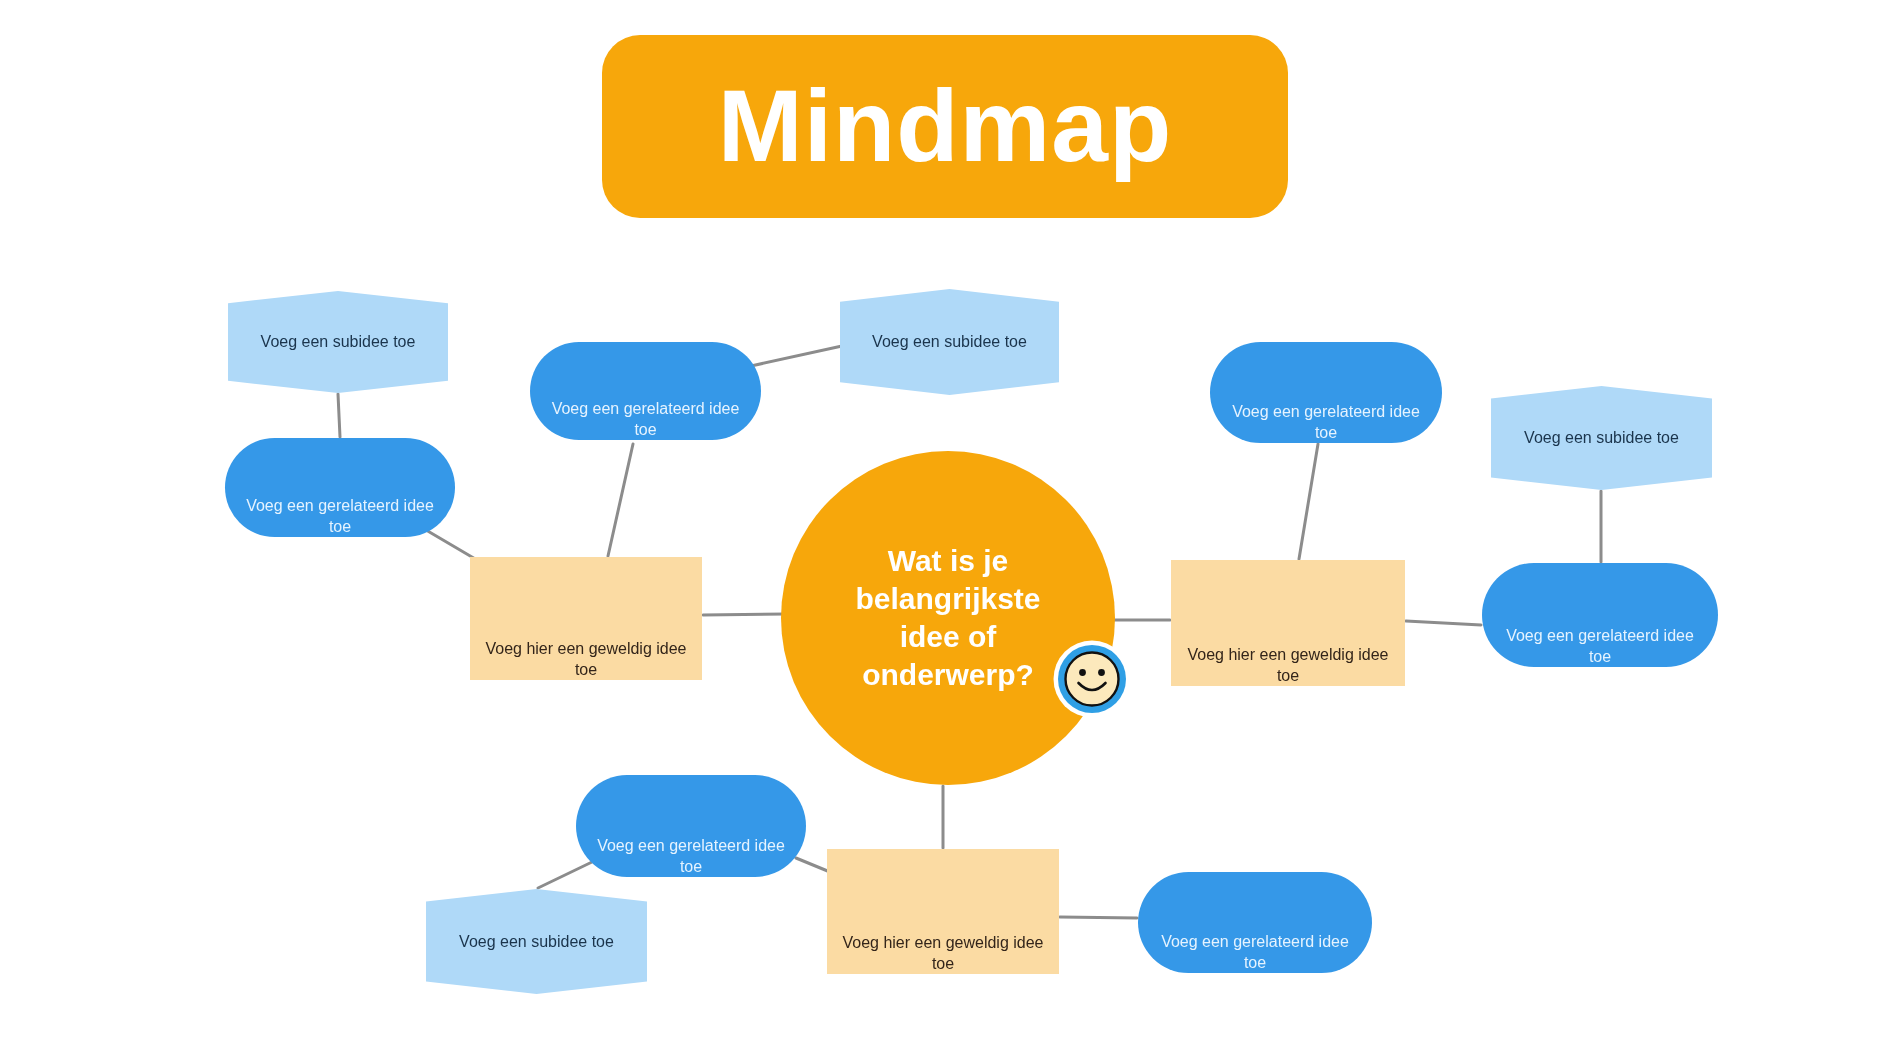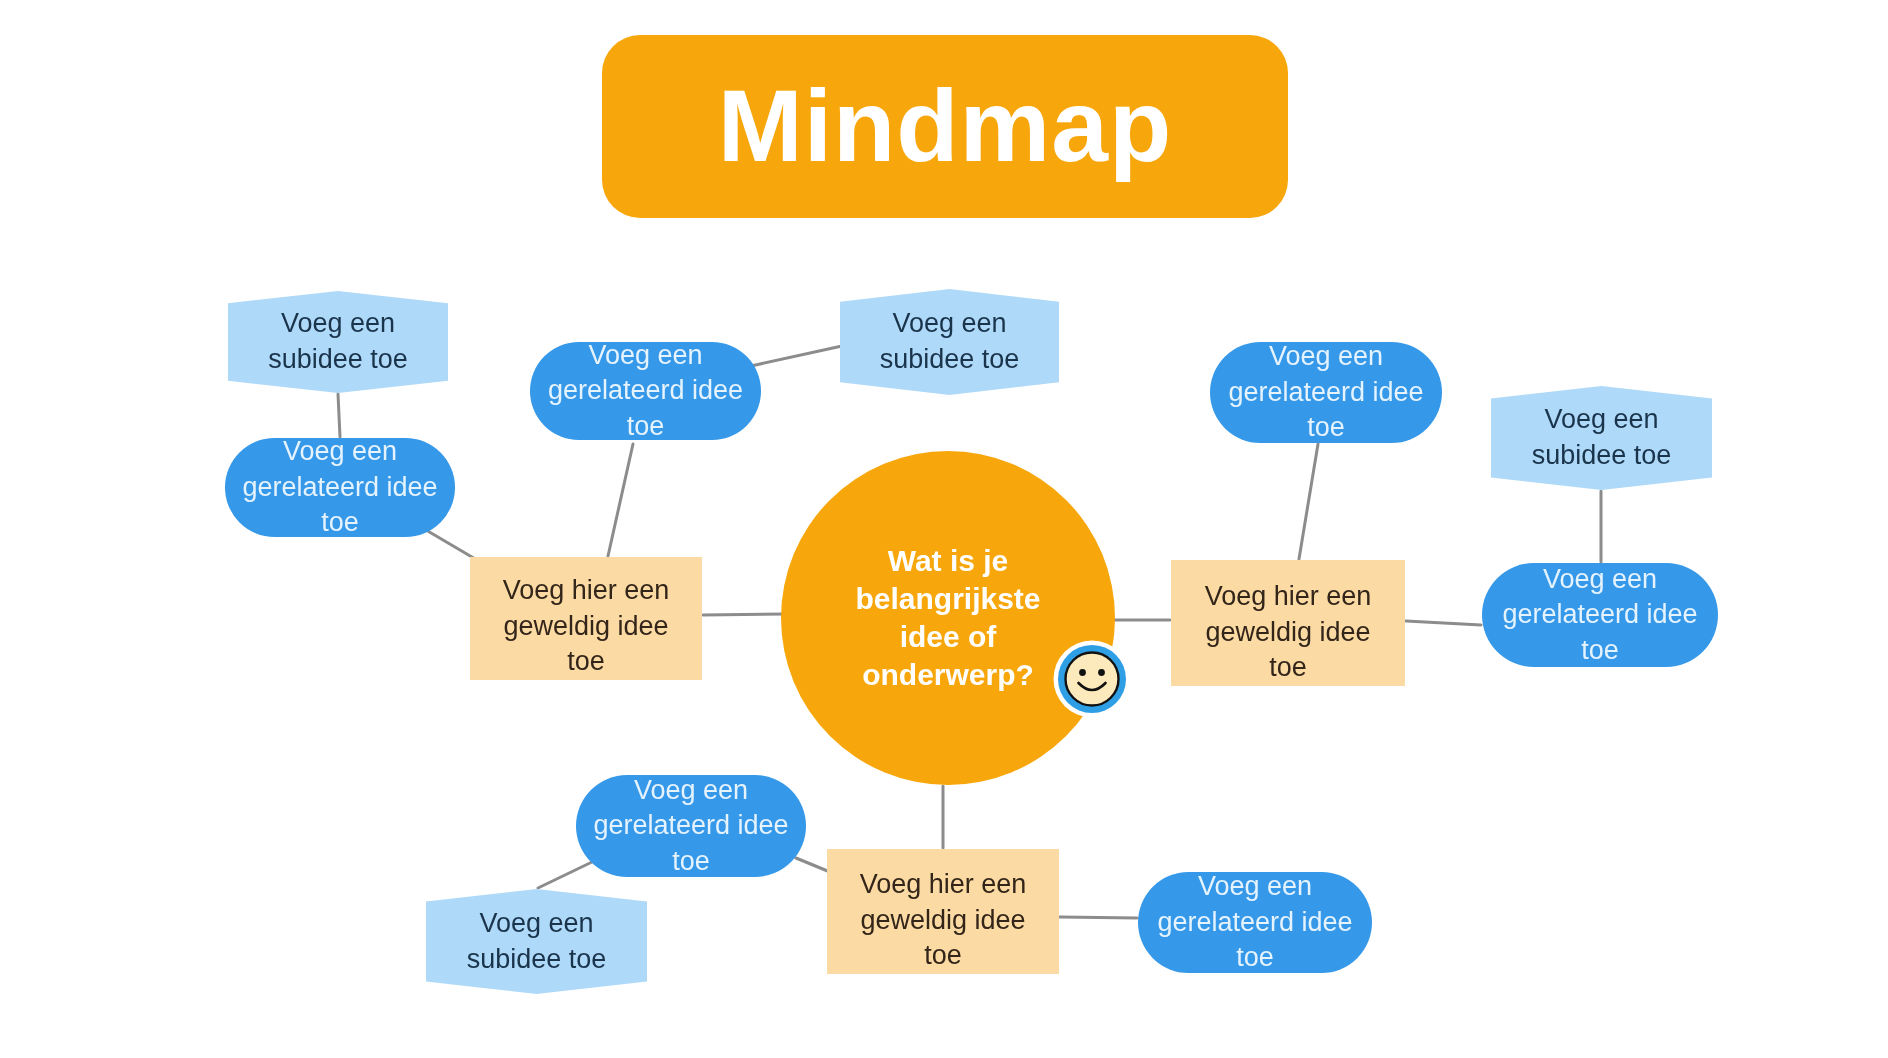--- a/index.html
+++ b/index.html
@@ -7,23 +7,23 @@
     --line:#8C8C8C; --navy:#1A344C; --dark:#33251A; --pilltext:#E5F3FF; --white:#FFFFFF;
   }
   html,body{margin:0;padding:0;background:#fff;}
   #canvas{
     position:relative; width:1888px; height:1058px; overflow:hidden; background:var(--white);
     font-family:"Liberation Sans", sans-serif;
   }
   #edges{position:absolute; left:0; top:0; z-index:1;}
   .node{position:absolute; z-index:2; display:flex; align-items:center; justify-content:center;
         text-align:center; box-sizing:border-box;}
-  .node-label{font-size:27px; line-height:1.32; padding:0 12px;}
+  .node-label{font-size:16px; line-height:1.32; padding:0 12px;}
   .node.idea{background:var(--tan); color:var(--dark);align-items:flex-end;}
-  .node.related{background:var(--blue); color:var(--pilltext); border-radius:60px;}
+  .node.related{background:var(--blue); color:var(--pilltext); border-radius:60px;align-items:flex-end;}
   .node.sub{background:var(--lightblue); color:var(--navy);
         clip-path:polygon(0% 12%, 50% 0%, 100% 12%, 100% 88%, 50% 100%, 0% 88%);}
   #title-bar{
     position:absolute; left:602px; top:35px; width:686px; height:183px; z-index:2;
     background:var(--orange); border-radius:38px;
     display:flex; align-items:center; justify-content:center;
   }
   #title-text{color:#fff; font-size:102px; font-weight:bold; letter-spacing:1px;}
   #center-circle{
     position:absolute; left:781px; top:451px; width:334px; height:334px; z-index:2;

